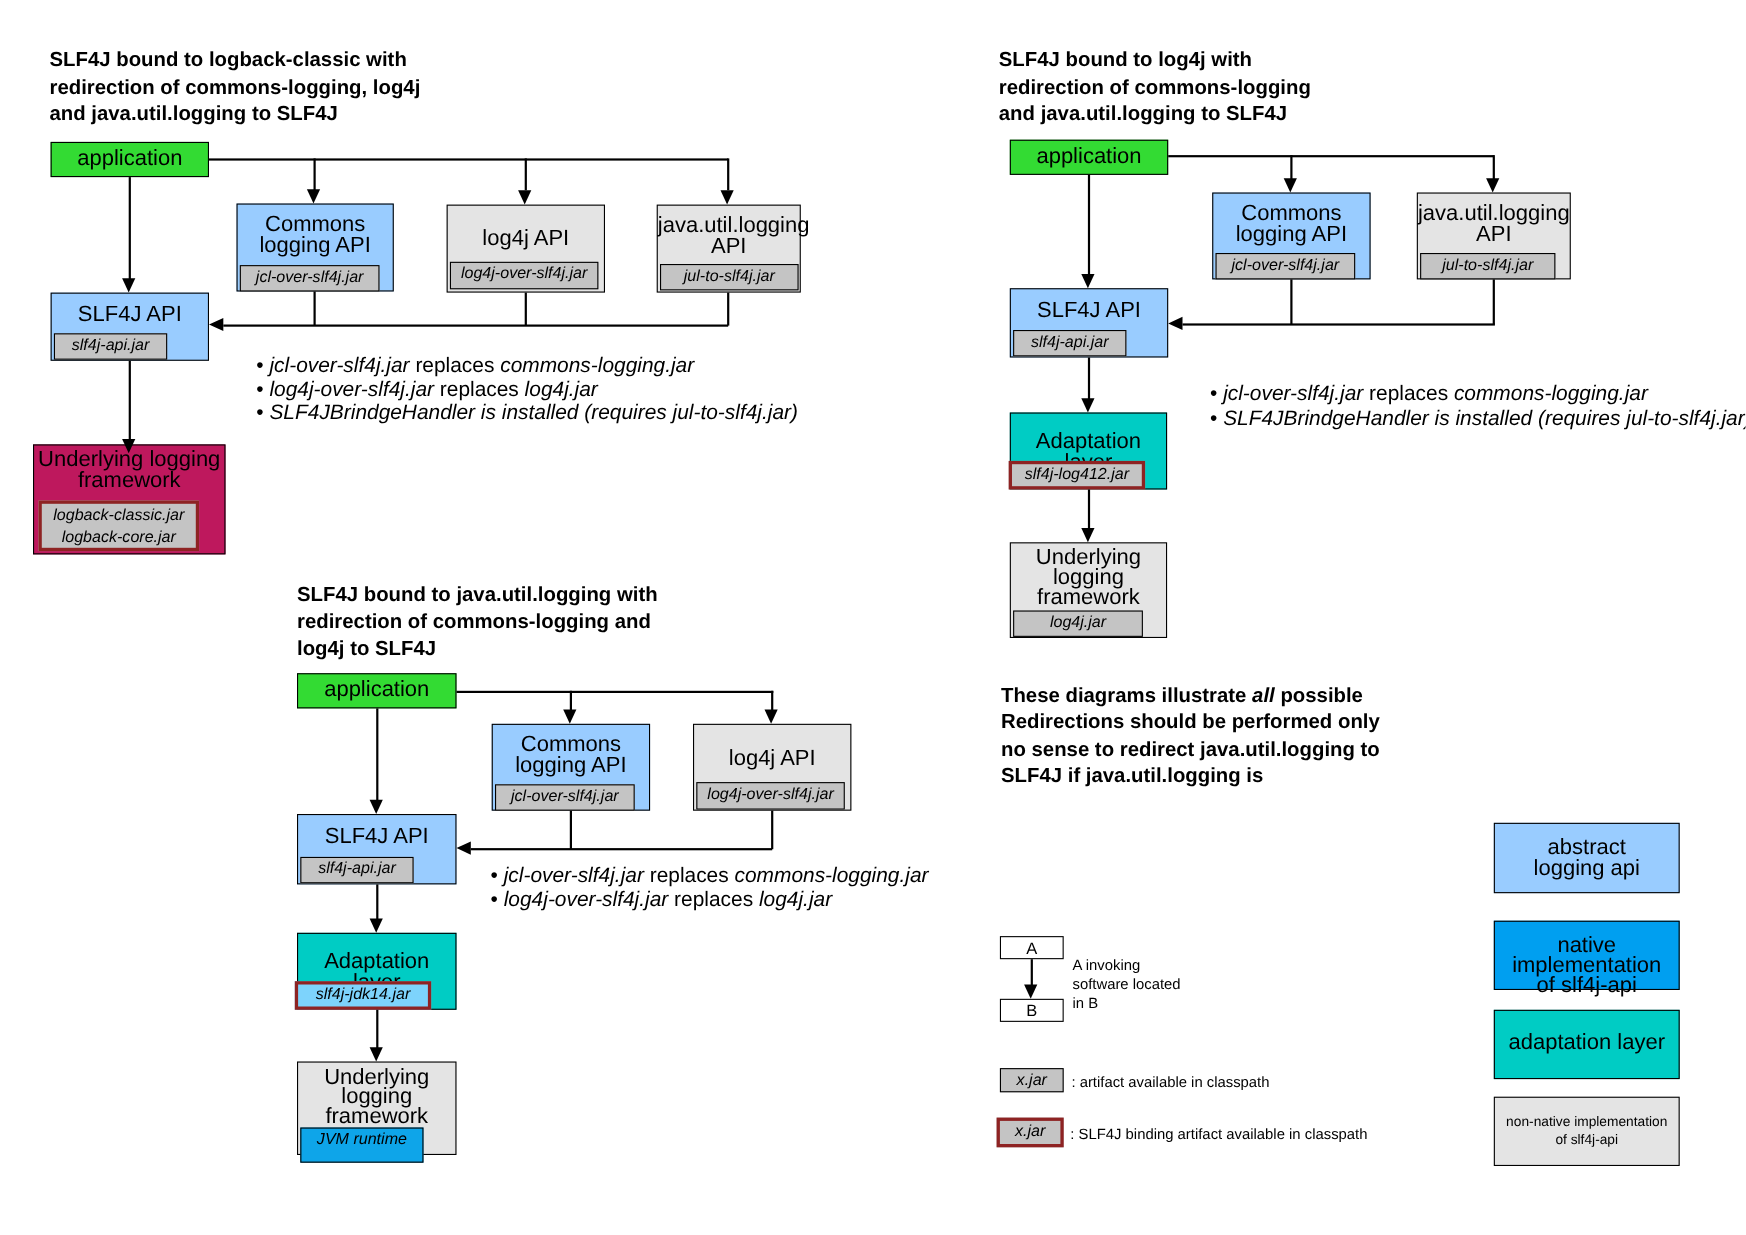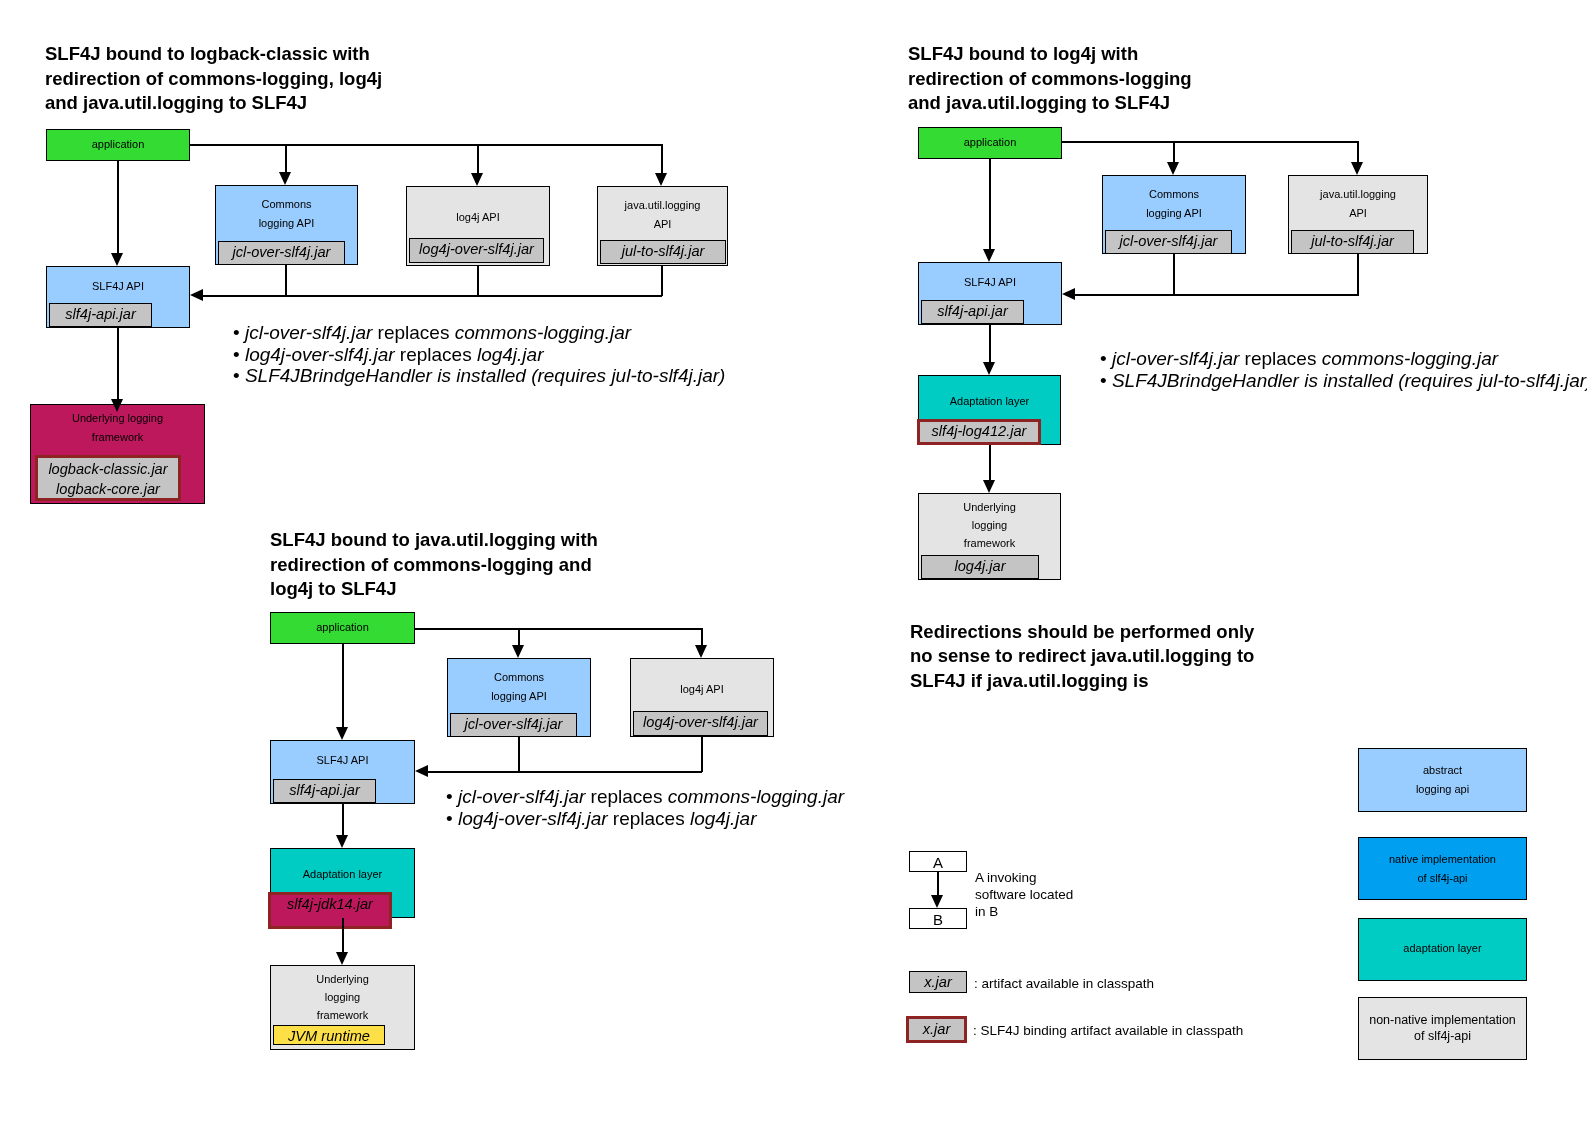--- a/index.html
+++ b/index.html
@@ -1,20 +1,20 @@
 <!DOCTYPE html>
 <html><head>
 <meta charset="utf-8">
 <style>
   html,body{margin:0;padding:0;background:#fff;}
   .canvas{position:relative;width:1587px;height:1123px;background:#ffffff;overflow:hidden;
           font-family:"Liberation Sans",sans-serif;color:#000;}
   .title{position:absolute;font-weight:bold;font-size:18.5px;line-height:24.5px;white-space:nowrap;}
   .box{position:absolute;border:1.4px solid #000;box-sizing:border-box;text-align:center;}
-  .lbl{display:block;font-size:11px;line-height:18.5px;}
+  .lbl{display:block;font-size:20px;line-height:18.5px;}
   .jar{position:absolute;border:1.4px solid #000;box-sizing:border-box;font-style:italic;
        font-size:14.6px;text-align:center;line-height:21px;overflow:hidden;}
   .jar.binding{border-width:3px;}
   .jar2{line-height:20px;padding-top:1px;}
   .vline,.hline{position:absolute;background:#000;}
   .vline{width:1.5px;} .hline{height:1.5px;}
   .ah-d{position:absolute;width:0;height:0;border-left:6.5px solid transparent;
         border-right:6.5px solid transparent;border-top:13px solid #000;}
   .ah-l{position:absolute;width:0;height:0;border-top:6.5px solid transparent;
         border-bottom:6.5px solid transparent;border-right:13px solid #000;}
@@ -152,26 +152,26 @@
     <div class="jar" style="left: 2px; top: 52px; width: 135px; height: 25px; background-color: rgb(196, 196, 196);">log4j-over-slf4j.jar</div>
   </div>
 
   <div class="box" style="left: 270px; top: 740px; width: 145px; height: 64px; background-color: rgb(153, 204, 255);">
     <span class="lbl" style="margin-top:10px;">SLF4J API</span>
     <div class="jar" style="left: 2px; top: 38px; width: 103px; height: 24px; background-color: rgb(196, 196, 196);">slf4j-api.jar</div>
   </div>
 
   <div class="box" style="left: 270px; top: 848px; width: 145px; height: 70px; background-color: rgb(0, 204, 196);">
     <span class="lbl" style="margin-top:16px;">Adaptation layer</span>
-    <div class="jar binding" style="left: -3px; top: 43px; width: 124px; height: 37px; line-height: 19px; background-color: #be185d; border-color: rgb(142, 35, 35);">slf4j-jdk14.jar</div>
+    <div class="jar binding" style="left: -3px; top: 43px; width: 124px; height: 26px; line-height: 19px; background-color: #7dd3fc; border-color: rgb(142, 35, 35);">slf4j-jdk14.jar</div>
   </div>
 
   <div class="box" style="left: 270px; top: 965px; width: 145px; height: 85px; background-color: rgb(228, 228, 228);">
     <span class="lbl" style="margin-top:4px;line-height:18px;">Underlying<br>logging<br>framework</span>
-    <div class="jar" style="left: 2px; top: 59px; width: 112px; height: 20px; background-color: #fde047;">JVM runtime</div>
+    <div class="jar" style="left: 2px; top: 59px; width: 112px; height: 32px; background-color: #0ea5e9;">JVM runtime</div>
   </div>
 
   <div class="vline" style="left:342px;top:644px;height:84px;"></div>
   <div class="ah-d" style="left:336px;top:727px;"></div>
   <div class="hline" style="left:415px;top:628px;width:288px;"></div>
   <div class="vline" style="left:518px;top:628px;height:18px;"></div>
   <div class="ah-d" style="left:512px;top:645px;"></div>
   <div class="vline" style="left:701px;top:628px;height:18px;"></div>
   <div class="ah-d" style="left:695px;top:645px;"></div>
   <div class="vline" style="left:518px;top:737px;height:35px;"></div>
@@ -182,20 +182,21 @@
   <div class="ah-d" style="left:336px;top:835px;"></div>
   <div class="vline" style="left:342px;top:918px;height:35px;"></div>
   <div class="ah-d" style="left:336px;top:952px;"></div>
 
   <div class="bullets" style="left:446px;top:786px;">
       <div><span>• </span><span class="it">jcl-over-slf4j.jar</span><span> replaces </span><span class="it">commons-logging.jar</span></div>
       <div><span>• </span><span class="it">log4j-over-slf4j.jar</span><span> replaces </span><span class="it">log4j.jar</span></div>
     </div>
 
   <div class="note" style="left:910px;top:620px;">
+      <div><span>These diagrams illustrate </span><span class="it">all</span><span> possible</span></div>
       <div><span>Redirections should be performed only</span></div>
       <div><span>no sense to redirect java.util.logging to</span></div>
       <div><span>SLF4J if java.util.logging is</span></div>
     </div>
 
   <div class="box white-box abfont" style="left:909px;top:851px;width:58px;height:21px;">
     <span class="lbl abfont" style="margin-top:1px;">A</span>
   </div>
   <div class="vline" style="left:937px;top:872px;height:26px;"></div>
   <div class="ah-d" style="left:931px;top:895px;"></div>

